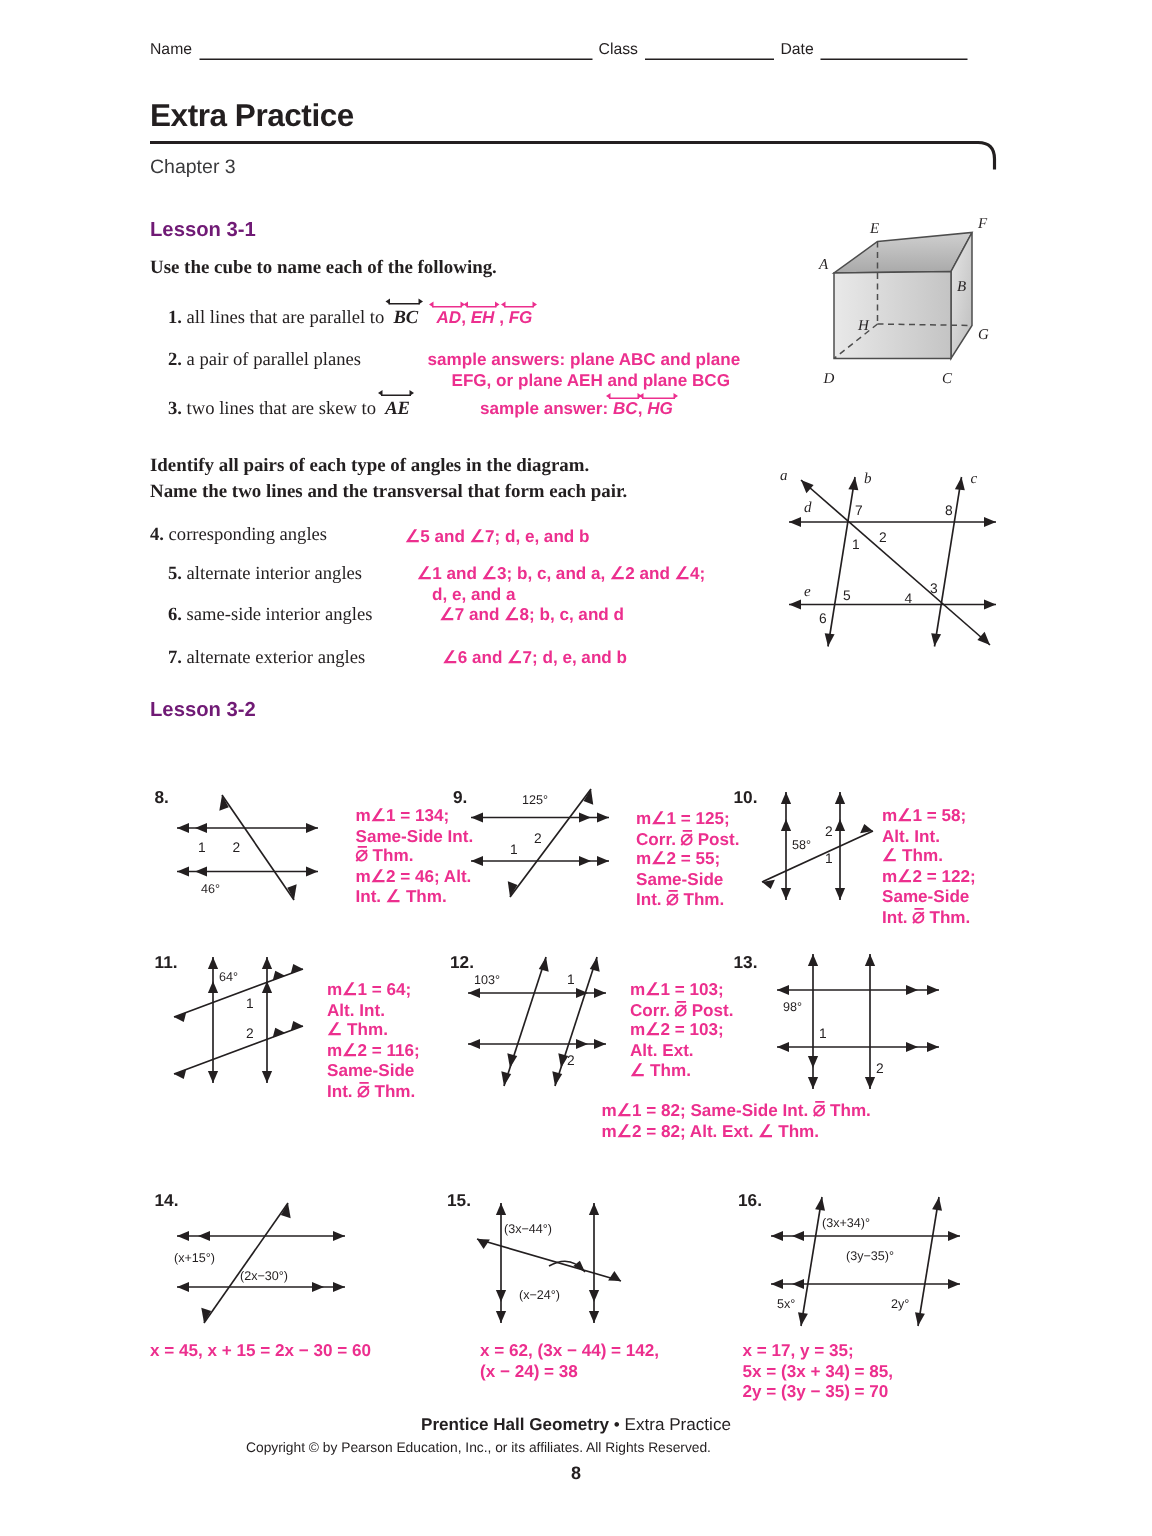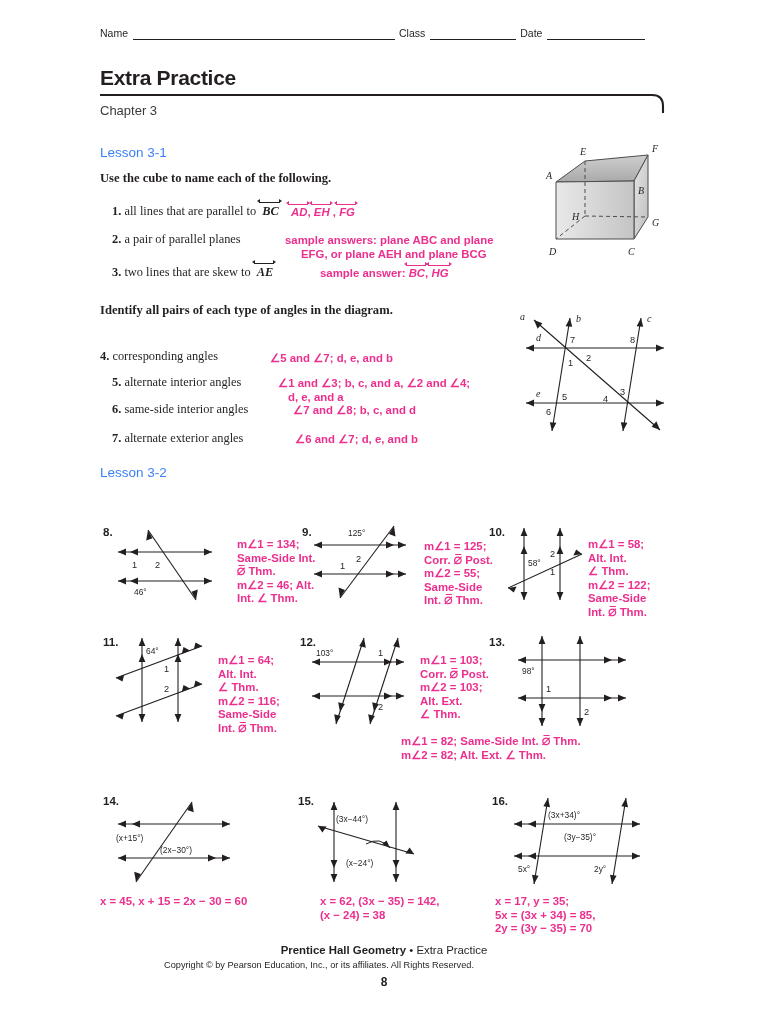--- a/index.html
+++ b/index.html
@@ -33,21 +33,21 @@
   }
   .chapter{
     position:absolute;left:100px;top:103px;
     font-family:"Liberation Sans",sans-serif;font-size:13px;color:#3a3a3c;
   }
   .swoosh{position:absolute;left:100px;top:92px;width:566px;height:22px;}
 
   
   .lesson{
     position:absolute;font-family:"Liberation Sans",sans-serif;
-    font-weight:normal;font-size:13.5px;color:#3b82f6;
+    font-weight:bold;font-size:13.5px;color:#701a75;
   }
   .dirn{
     position:absolute;font-family:"Liberation Serif",serif;
     font-weight:bold;font-size:12.6px;color:#231f20;line-height:16px;
   }
   .num{
     position:absolute;font-family:"Liberation Serif",serif;
     font-size:12.4px;color:#231f20;
   }
   .num b{font-weight:bold;}
@@ -184,20 +184,21 @@
     <text class="figlbl" x="114" y="56">B</text>
     <text class="figlbl" x="104" y="117">C</text>
     <text class="figlbl" x="25" y="117">D</text>
     <text class="figlbl" x="56" y="17">E</text>
     <text class="figlbl" x="128" y="14">F</text>
     <text class="figlbl" x="128" y="88">G</text>
     <text class="figlbl" x="48" y="82">H</text>
   </svg>
 
   <div class="dirn" style="left:100px;top:302px;">Identify all pairs of each type of angles in the diagram.</div>
+  <div class="dirn" style="left:100px;top:319px;">Name the two lines and the transversal that form each pair.</div>
 
   <div class="num" style="left:100px;top:349px;">
     <b>4.</b>
     <span>corresponding angles</span>
   </div>
   <div class="ans" style="left:270px;top:352px;">∠5 and ∠7; d, e, and b</div>
 
   <div class="num" style="left:112px;top:375px;">
     <b>5.</b>
     <span>alternate interior angles</span>
@@ -489,21 +490,21 @@
       <polygon points="86,86 82.6,78 89.4,78"></polygon>
         <polygon points="86,72 82.6,64 89.4,64"></polygon>
       <polygon points="8,30 16.6,30.4 12.4,36.6"></polygon>
         <polygon points="104,58 95.4,57.6 99.6,51.4"></polygon>
       <polygon points="80,52 72.2,48 76.6,44.5"></polygon>
     </g>
     <text class="figtxt sm" x="26" y="26">(3x−44°)</text>
     <text class="figtxt sm" x="36" y="70">(x−24°)</text>
   </svg>
   <div class="ans" style="left:320px;top:895px;width:190px;">
-    <div>x = 62, (3x − 35) = 142,</div>
+    <div>x = 62, (3x − 44) = 142,</div>
     <div>(x − 24) = 38</div>
   </div>
 
   <div class="qnum" style="left:492px;top:795px;">16.</div>
   <svg class="fig" style="left:504px;top:792px;width:150px;height:100px;" viewBox="0 0 150 100">
     <g stroke="#231f20" stroke-width="1.1" fill="none">
       <line x1="10" y1="32" x2="136" y2="32"></line>
       <line x1="10" y1="64" x2="136" y2="64"></line>
       <line x1="44" y1="6" x2="30" y2="92"></line>
       <line x1="122" y1="6" x2="108" y2="92"></line>

